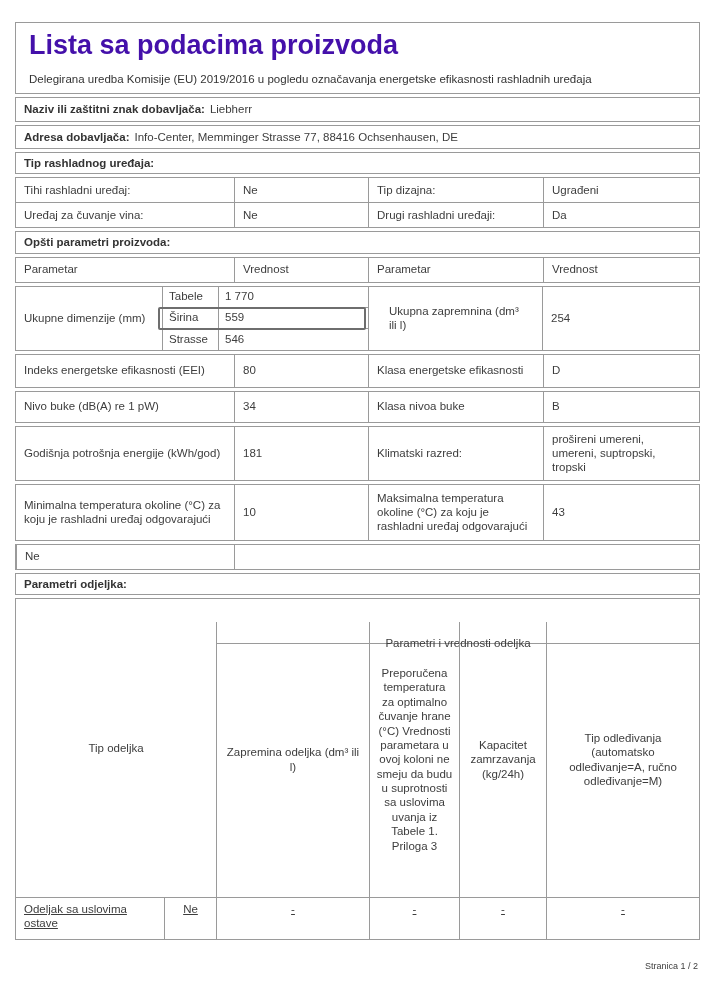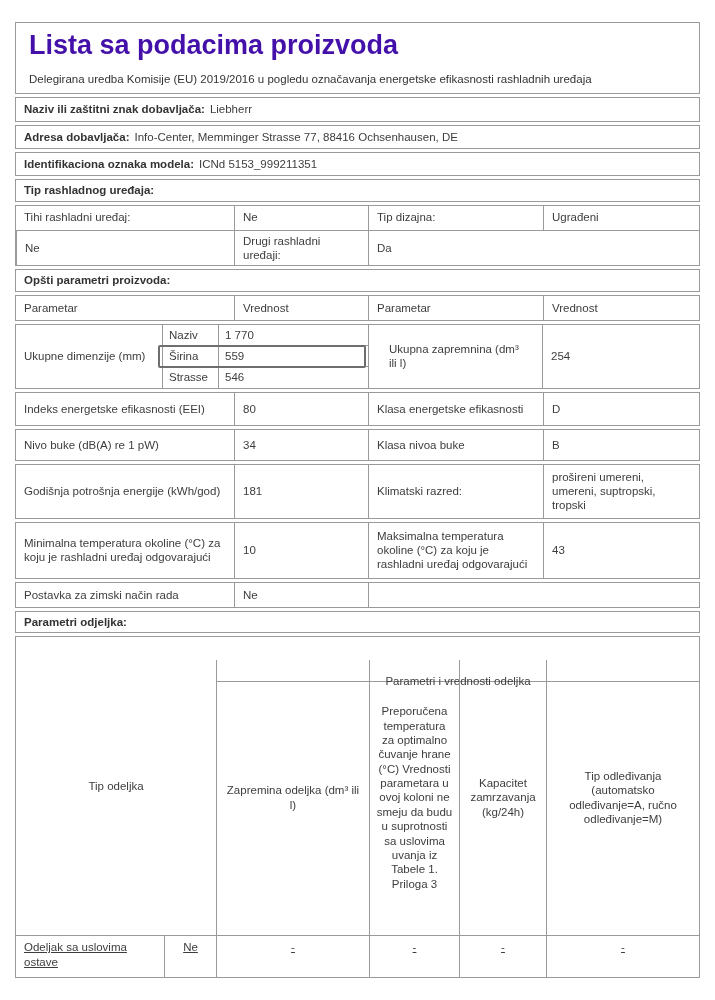--- a/index.html
+++ b/index.html
@@ -66,53 +66,51 @@
     <div class="title">Lista sa podacima proizvoda</div>
     <div class="subtitle">Delegirana uredba Komisije (EU) 2019/2016 u pogledu označavanja energetske efikasnosti rashladnih uređaja</div>
   </div>
 
   <div class="box kv">
     <b>Naziv ili zaštitni znak dobavljača:</b><span class="val">Liebherr</span>
   </div>
   <div class="box kv">
     <b>Adresa dobavljača:</b><span class="val">Info-Center, Memminger Strasse 77, 88416 Ochsenhausen, DE</span>
   </div>
-  <div class="box kv">
-    <b>Identifikaciona oznaka modela:</b><span class="val">ICNd 5153_999211351</span>
-  </div>
 
   <div class="box band">Tip rashladnog uređaja:</div>
   <div class="box rows2">
     <div class="row4">
       <div>Tihi rashladni uređaj:</div>
       <div class="bl">Ne</div>
       <div class="bl">Tip dizajna:</div>
       <div class="bl">Ugrađeni</div>
     </div>
     <div class="row4">
+      <div>Uređaj za čuvanje vina:</div>
       <div class="bl">Ne</div>
       <div class="bl">Drugi rashladni uređaji:</div>
       <div class="bl">Da</div>
     </div>
   </div>
 
   <div class="box band">Opšti parametri proizvoda:</div>
   <div class="box">
     <div class="row4">
       <div>Parametar</div>
       <div class="bl">Vrednost</div>
       <div class="bl">Parametar</div>
       <div class="bl">Vrednost</div>
     </div>
   </div>
 
   <div class="box">
     <div class="dims">
       <div class="lab">Ukupne dimenzije (mm)</div>
-      <div class="sub hb" style="grid-column:2;grid-row:1">Naziv</div>
+      <div class="sub hb" style="grid-column:2;grid-row:1">Tabele</div>
       <div class="sub hb" style="grid-column:3;grid-row:1">1 770</div>
       <div class="sub hb" style="grid-column:2;grid-row:2">Širina</div>
       <div class="sub hb" style="grid-column:3;grid-row:2">559</div>
       <div class="sub" style="grid-column:2;grid-row:3">Strasse</div>
       <div class="sub" style="grid-column:3;grid-row:3">546</div>
       <div class="right-lab">Ukupna zapremnina (dm³ ili l)</div>
       <div class="right-val">254</div>
       <div class="hl-box"></div>
     </div>
   </div>
@@ -144,21 +142,20 @@
   <div class="box" style="min-height:57px">
     <div class="row4" style="min-height:55px">
       <div>Minimalna temperatura okoline (°C) za koju je rashladni uređaj odgovarajući</div>
       <div class="bl">10</div>
       <div class="bl">Maksimalna temperatura okoline (°C) za koju je rashladni uređaj odgovarajući</div>
       <div class="bl">43</div>
     </div>
   </div>
   <div class="box">
     <div class="row3">
-      <div>Postavka za zimski način rada</div>
       <div class="bl">Ne</div>
       <div class="bl"></div>
     </div>
   </div>
 
   <div class="box band">Parametri odjeljka:</div>
   <div class="box">
     <div class="comp">
       <div class="tip">Tip odeljka</div>
       <div class="band2">Parametri i vrednosti odeljka</div>

